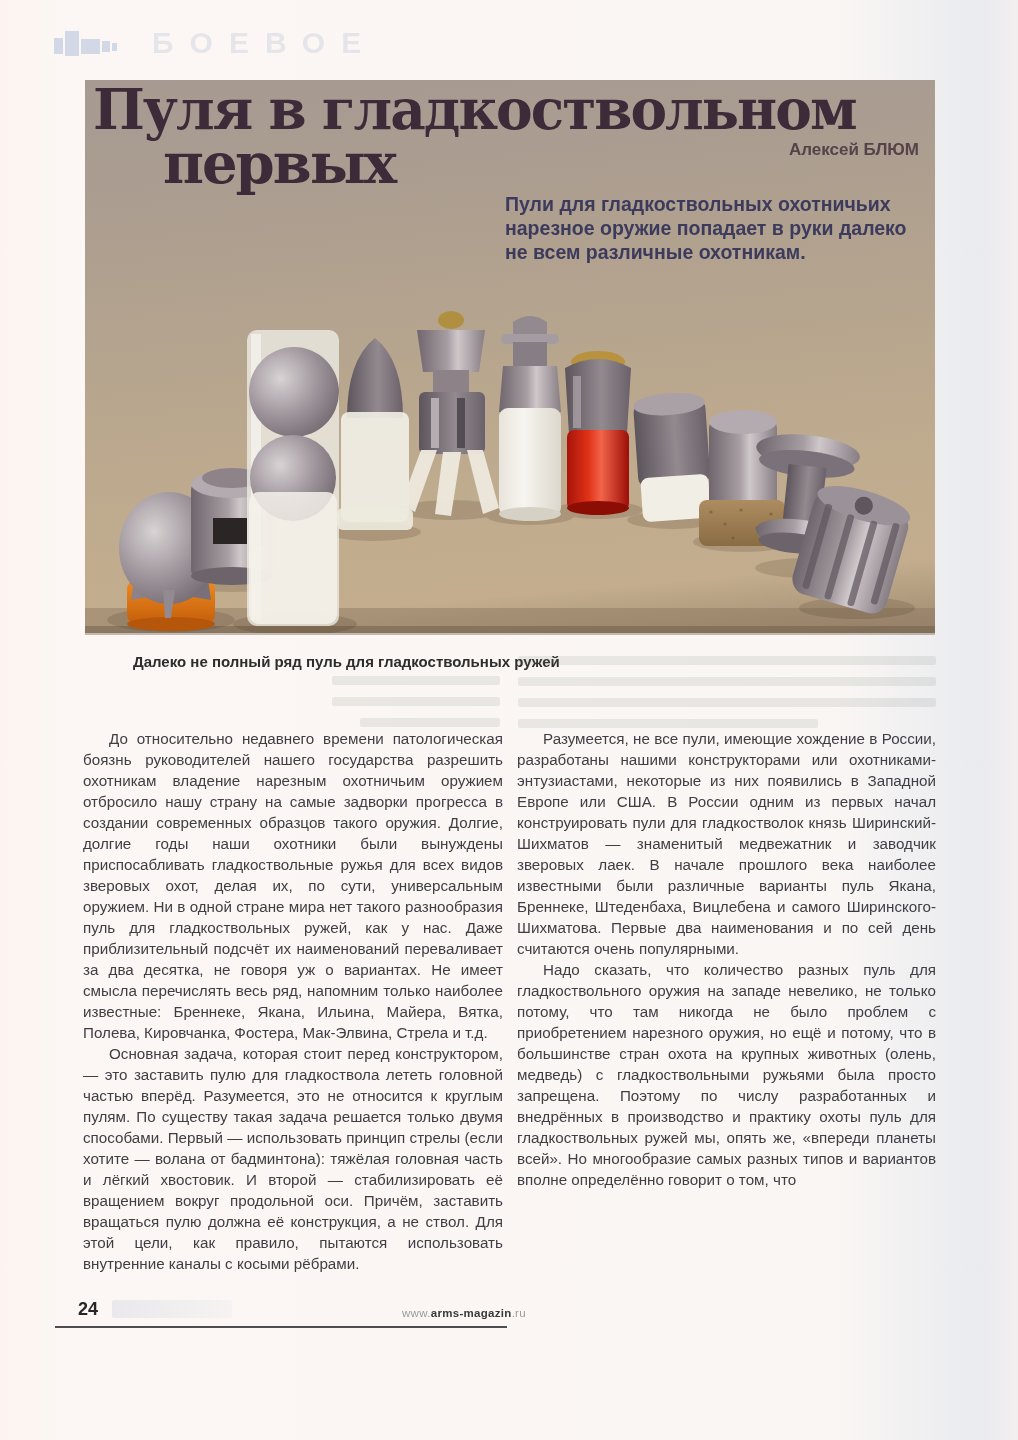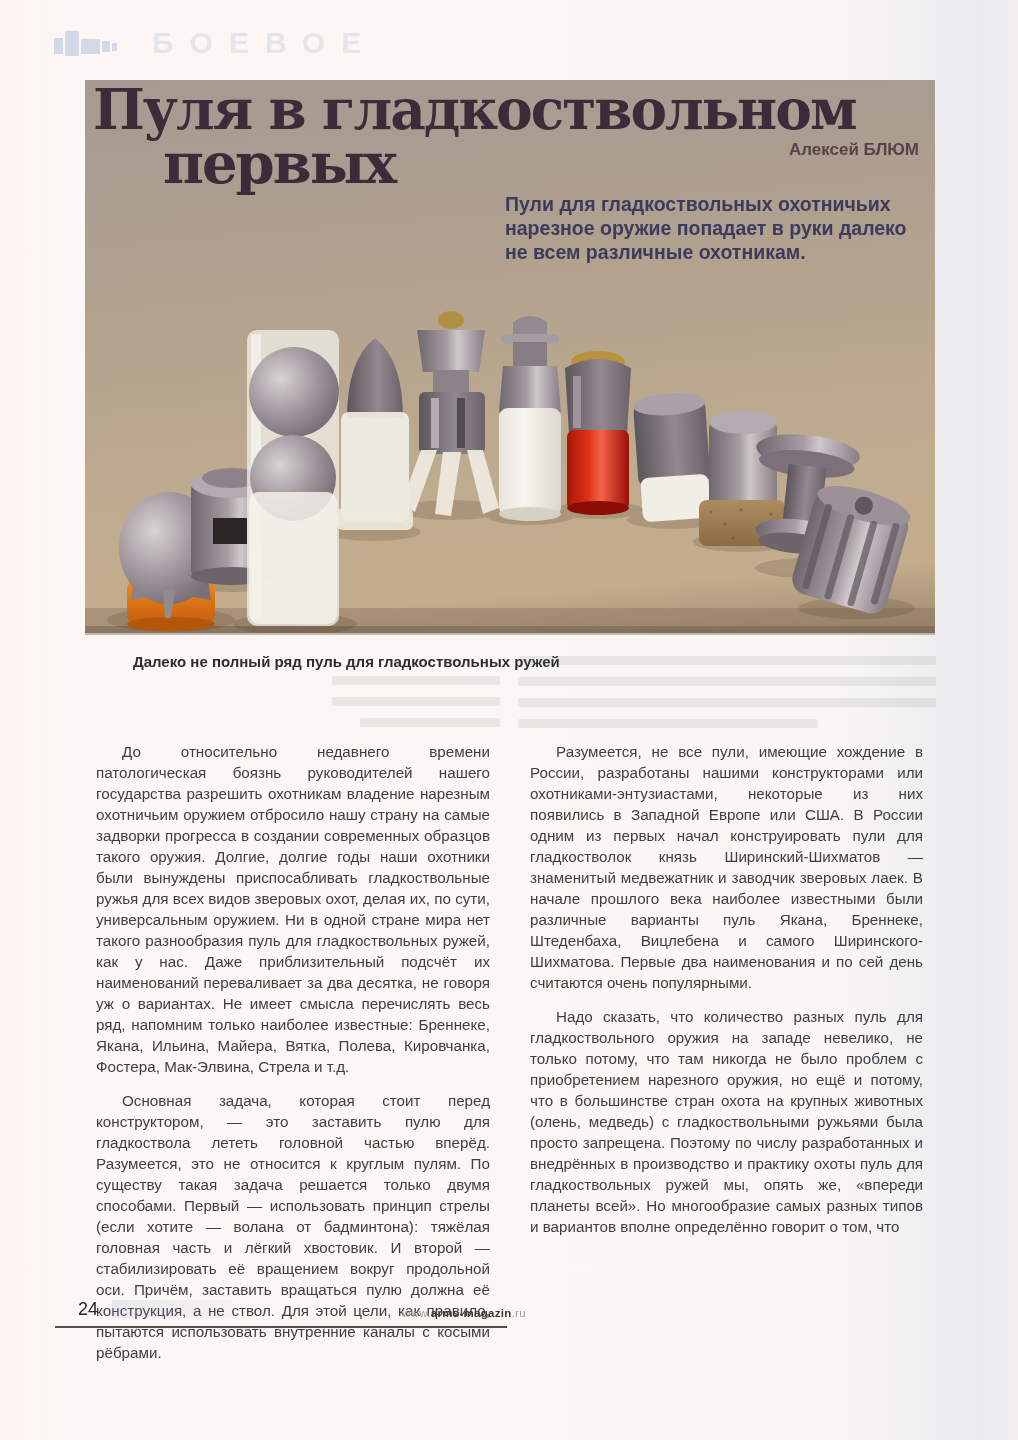--- a/index.html
+++ b/index.html
@@ -57,27 +57,27 @@
   }
   
   .ghost-lines{position:absolute;opacity:.13;}
   .ghost-lines .bar{height:9px;margin-bottom:12px;background:#6f7f6e;border-radius:2px;}
   
   .col{
     position:absolute;top:728px;width:420px;
     font-size:15.2px;line-height:21px;color:#3f3e44;
     text-align:justify;
   }
-  .col p{margin:13px;text-indent:26px;}
+  .col p{margin:0;text-indent:26px;}
   .col-left{left:83px;}
   .col-right{left:517px;width:419px;}
   
   .footer-pageno{
     position:absolute;left:78px;top:1299px;
-    font-size:18px;font-weight:normal;color:#262626;
+    font-size:18px;font-weight:bold;color:#262626;
   }
   .footer-rule{
     position:absolute;left:55px;top:1326px;width:452px;height:2px;
     background:#4e4e52;
   }
   .footer-site{
     position:absolute;left:388px;top:1307px;font-size:11.5px;color:#9a9a9a;
     letter-spacing:.3px;
     margin-left:14px;
   }

